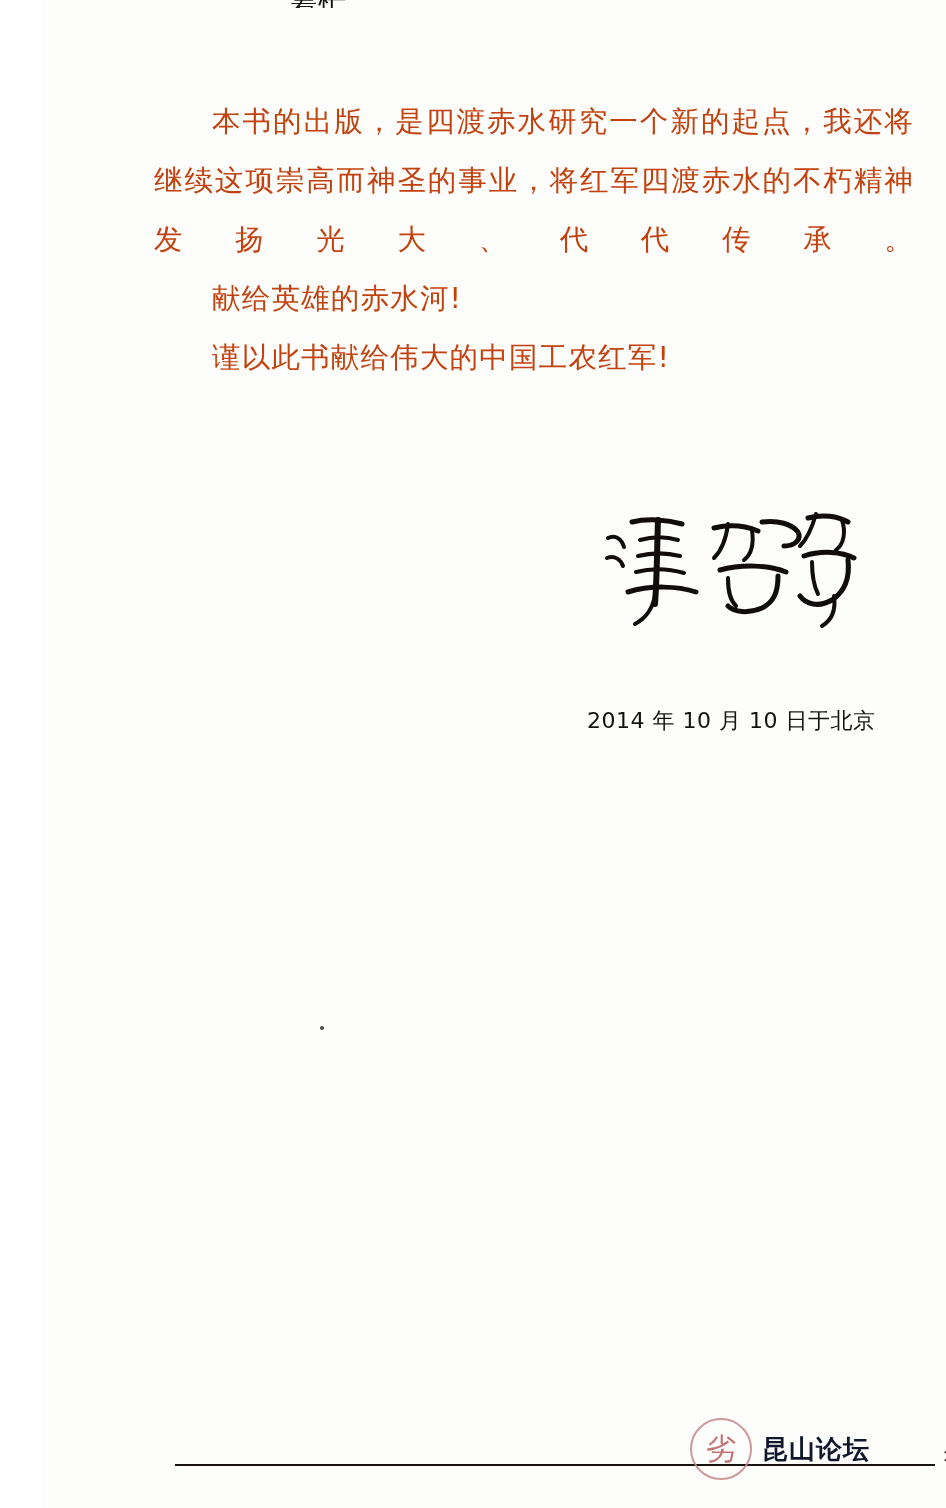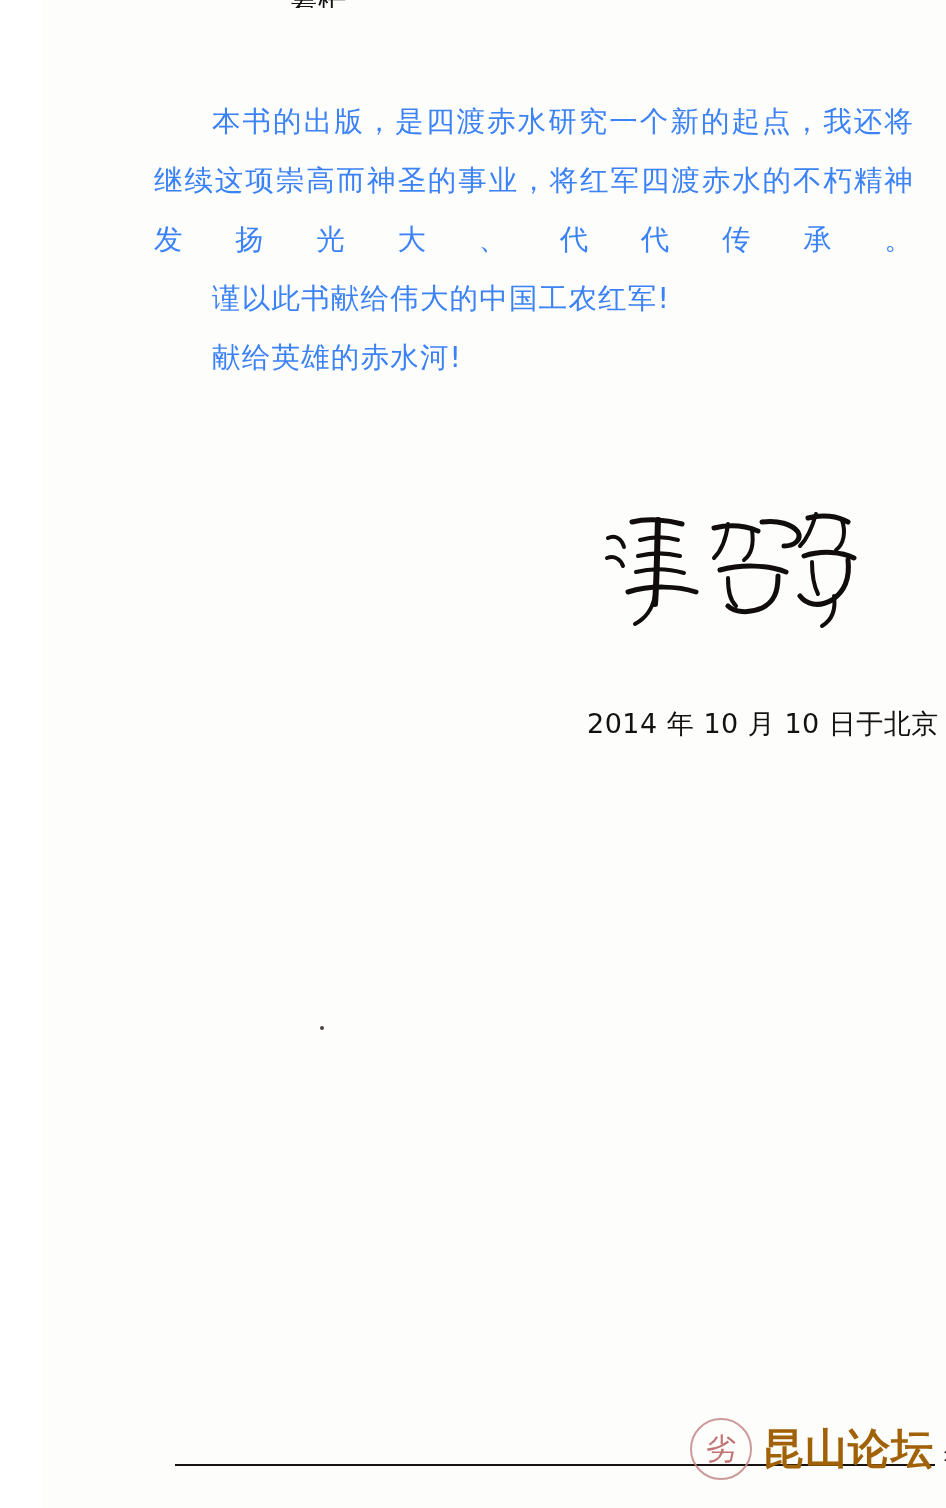--- a/index.html
+++ b/index.html
@@ -40,21 +40,21 @@
   .body-block {
     position: absolute;
     top: 92px;
     left: 112px;
     width: 760px;
   }
   .para {
     font-size: 28.5px;
     line-height: 59px;
     letter-spacing: 1.2px;
-    color: #3b82f6;
+    color: #c2410c;
     text-align: justify;
     text-justify: inter-character;
     margin: 0;
   }
   .para.first {
     text-indent: 58px;
   }
   .para.indent {
     text-indent: 58px;
     margin-top: 0px;
@@ -74,21 +74,21 @@
   }
   .signature svg {
     display: block;
   }
 
   
   .date-line {
     position: absolute;
     top: 706px;
     left: 545px;
-    font-size: 27px;
+    font-size: 22px;
     letter-spacing: 0.5px;
     color: #141211;
     white-space: nowrap;
   }
 
   
   .ink-dot {
     position: absolute;
     top: 1026px;
     left: 278px;
@@ -125,23 +125,23 @@
     border: 2px solid #c48888;
     color: #b85d5d;
     display: flex;
     align-items: center;
     justify-content: center;
     font-size: 30px;
     font-family: "DejaVu Serif", "Liberation Serif", serif;
     opacity: .85;
   }
   .watermark .wm-text {
-    font-size: 42px;
+    font-size: 26px;
     font-weight: bold;
-    color: #a16207;
+    color: #0f172a;
     letter-spacing: 1px;
     font-family: "DejaVu Sans", "Liberation Sans", sans-serif;
   }
 
   
   .page-number {
     position: absolute;
     left: 901px;
     top: 1448px;
     font-size: 14px;
@@ -160,22 +160,22 @@
 </style>
 </head>
 <body>
 
 <div class="page">
 
   <div class="cut-line">着忙</div>
 
   <div class="body-block">
     <p class="para first justify-all">本书的出版，是四渡赤水研究一个新的起点，我还将继续这项崇高而神圣的事业，将红军四渡赤水的不朽精神发扬光大、代代传承。</p>
+    <p class="para indent">献给英雄的赤水河!</p>
     <p class="para indent">谨以此书献给伟大的中国工农红军!</p>
-    <p class="para indent">献给英雄的赤水河!</p>
   </div>
 
   <div class="signature" title="谭智勇">
     <svg width="260" height="130" viewBox="0 0 260 130" aria-hidden="true">
       <g fill="none" stroke="#100d0c" stroke-linecap="round" stroke-linejoin="round">
 
         <path d="M6 38 C14 34 20 40 22 47" stroke-width="4"></path>
         <path d="M5 58 C13 55 19 60 21 66" stroke-width="4"></path>
         <path d="M30 22 C46 18 66 20 80 24" stroke-width="5"></path>
         <path d="M38 40 C52 36 66 37 76 40" stroke-width="4"></path>

